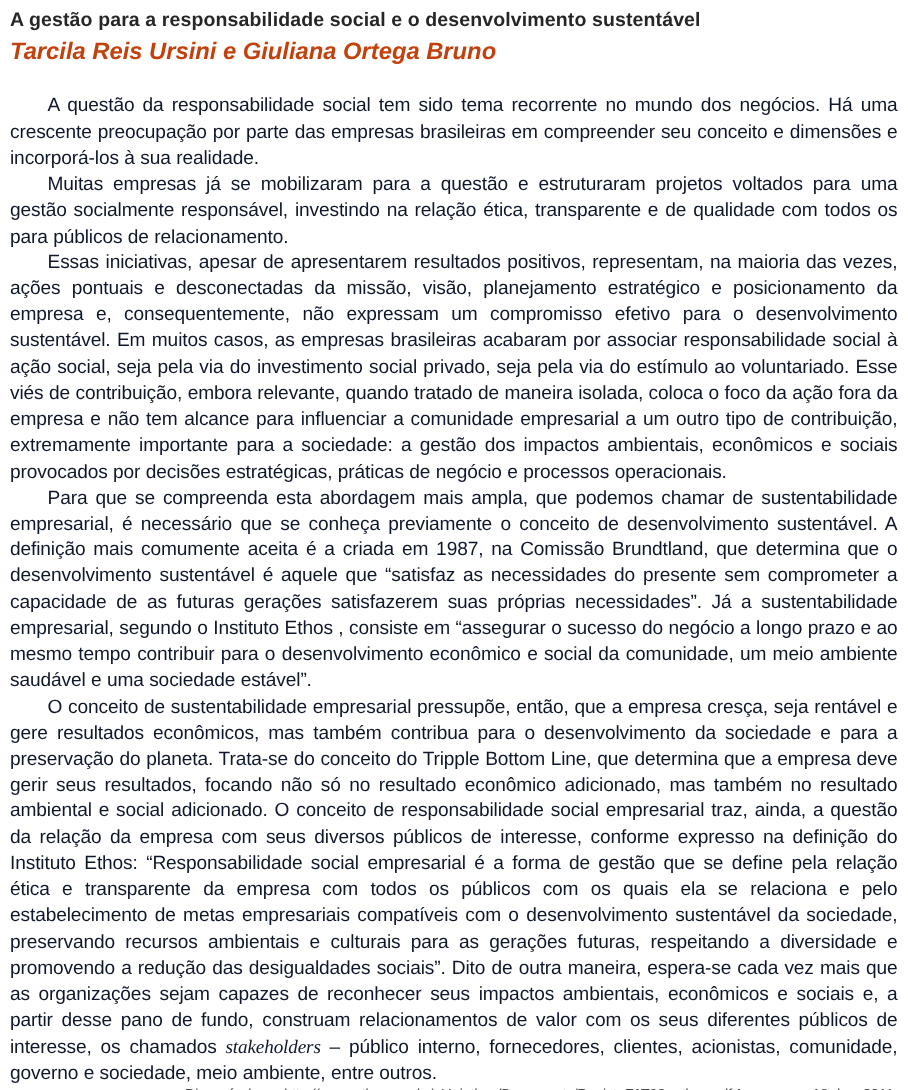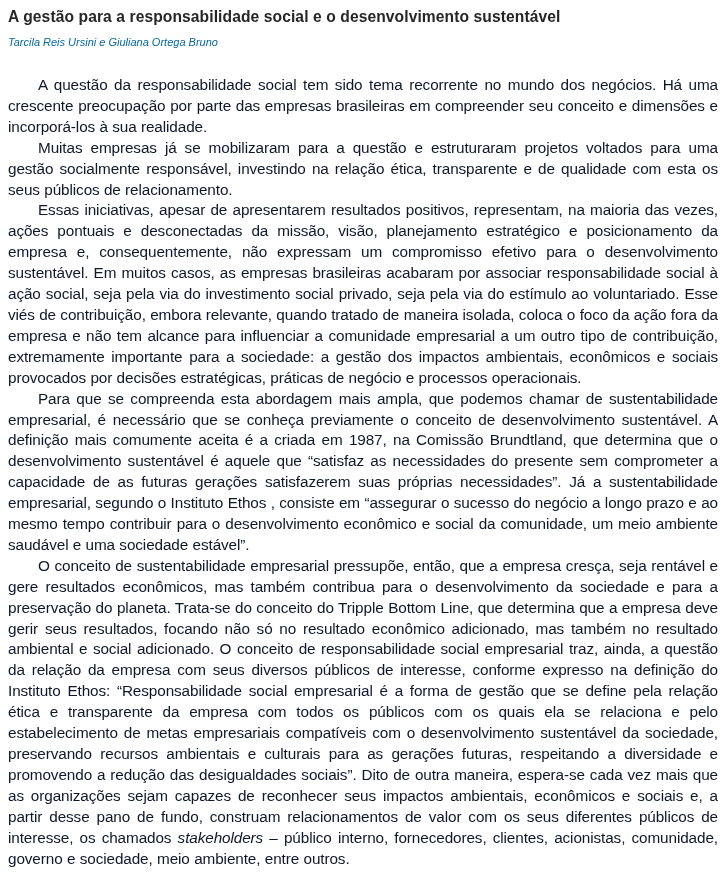--- a/index.html
+++ b/index.html
@@ -25,38 +25,40 @@
   }
   .doc-title {
     font-size: 15.6px;
     font-weight: bold;
     color: #262626;
     margin: 0 0 7px 0;
     line-height: 19px;
     letter-spacing: 0.1px;
   }
   .authors {
-    font-size: 11px;
+    font-size: 19px;
     font-style: italic;
-    color: #0369a1;
+    color: #c2410c;
     margin: 0 0 24px 0;
     line-height: 18px;
+    font-weight: bold;
   }
   .article-body p {
     margin: 0;
     font-size: 15.3px;
     line-height: 20.9px;
     text-align: justify;
     text-indent: 30px;
     color: #0f172a;
     letter-spacing: -0.1px;
     word-spacing: 0.2px;
   }
   .italic-term {
     font-style: italic;
+    font-family: Liberation Serif, serif;
   }
   .footer {
     margin-top: auto;
     text-align: right;
     font-size: 11.6px;
     line-height: 14px;
     color: #444444;
     padding-bottom: 3px;
     letter-spacing: -0.1px;
   }
@@ -68,21 +70,21 @@
 <body>
 
 <div class="page">
 
   <h1 class="doc-title">A gestão para a responsabilidade social e o desenvolvimento sustentável</h1>
 
   <div class="authors">Tarcila Reis Ursini e Giuliana Ortega Bruno</div>
 
   <div class="article-body">
     <p>A questão da responsabilidade social tem sido tema recorrente no mundo dos negócios. Há uma crescente preocupação por parte das empresas brasileiras em compreender seu conceito e dimensões e incorporá-los à sua realidade.</p>
-    <p>Muitas empresas já se mobilizaram para a questão e estruturaram projetos voltados para uma gestão socialmente responsável, investindo na relação ética, transparente e de qualidade com esta os seus públicos de relacionamento.</p>
+    <p>Muitas empresas já se mobilizaram para a questão e estruturaram projetos voltados para uma gestão socialmente responsável, investindo na relação ética, transparente e de qualidade com todos os para públicos de relacionamento.</p>
     <p>Essas iniciativas, apesar de apresentarem resultados positivos, representam, na maioria das vezes, ações pontuais e desconectadas da missão, visão, planejamento estratégico e posicionamento da empresa e, consequentemente, não expressam um compromisso efetivo para o desenvolvimento sustentável. Em muitos casos, as empresas brasileiras acabaram por associar responsabilidade social à ação social, seja pela via do investimento social privado, seja pela via do estímulo ao voluntariado. Esse viés de contribuição, embora relevante, quando tratado de maneira isolada, coloca o foco da ação fora da empresa e não tem alcance para influenciar a comunidade empresarial a um outro tipo de contribuição, extremamente importante para a sociedade: a gestão dos impactos ambientais, econômicos e sociais provocados por decisões estratégicas, práticas de negócio e processos operacionais.</p>
     <p>Para que se compreenda esta abordagem mais ampla, que podemos chamar de sustentabilidade empresarial, é necessário que se conheça previamente o conceito de desenvolvimento sustentável. A definição mais comumente aceita é a criada em 1987, na Comissão Brundtland, que determina que o desenvolvimento sustentável é aquele que “satisfaz as necessidades do presente sem comprometer a capacidade de as futuras gerações satisfazerem suas próprias necessidades”. Já a sustentabilidade empresarial, segundo o Instituto Ethos , consiste em “assegurar o sucesso do negócio a longo prazo e ao mesmo tempo contribuir para o desenvolvimento econômico e social da comunidade, um meio ambiente saudável e uma sociedade estável”.</p>
     <p><span>O conceito de sustentabilidade empresarial pressupõe, então, que a empresa cresça, seja rentável e gere resultados econômicos, mas também contribua para o desenvolvimento da sociedade e para a preservação do planeta. Trata-se do conceito do Tripple Bottom Line, que determina que a empresa deve gerir seus resultados, focando não só no resultado econômico adicionado, mas também no resultado ambiental e social adicionado. O conceito de responsabilidade social empresarial traz, ainda, a questão da relação da empresa com seus diversos públicos de interesse, conforme expresso na definição do Instituto Ethos: “Responsabilidade social empresarial é a forma de gestão que se define pela relação ética e transparente da empresa com todos os públicos com os quais ela se relaciona e pelo estabelecimento de metas empresariais compatíveis com o desenvolvimento sustentável da sociedade, preservando recursos ambientais e culturais para as gerações futuras, respeitando a diversidade e promovendo a redução das desigualdades sociais”. Dito de outra maneira, espera-se cada vez mais que as organizações sejam capazes de reconhecer seus impactos ambientais, econômicos e sociais e, a partir desse pano de fundo, construam relacionamentos de valor com os seus diferentes públicos de interesse, os chamados </span><span class="italic-term">stakeholders</span><span> – público interno, fornecedores, clientes, acionistas, comunidade, governo e sociedade, meio ambiente, entre outros.</span></p>
   </div>
 
   <div class="footer">
     <span>Disponível em: </span><i>http://www.ethos.org.br/_Uniethos/Documents/RevistaFAT03_ethos.pdf</i><span> Acesso em: 18 dez. 2011.</span>
   </div>
 
 </div>

